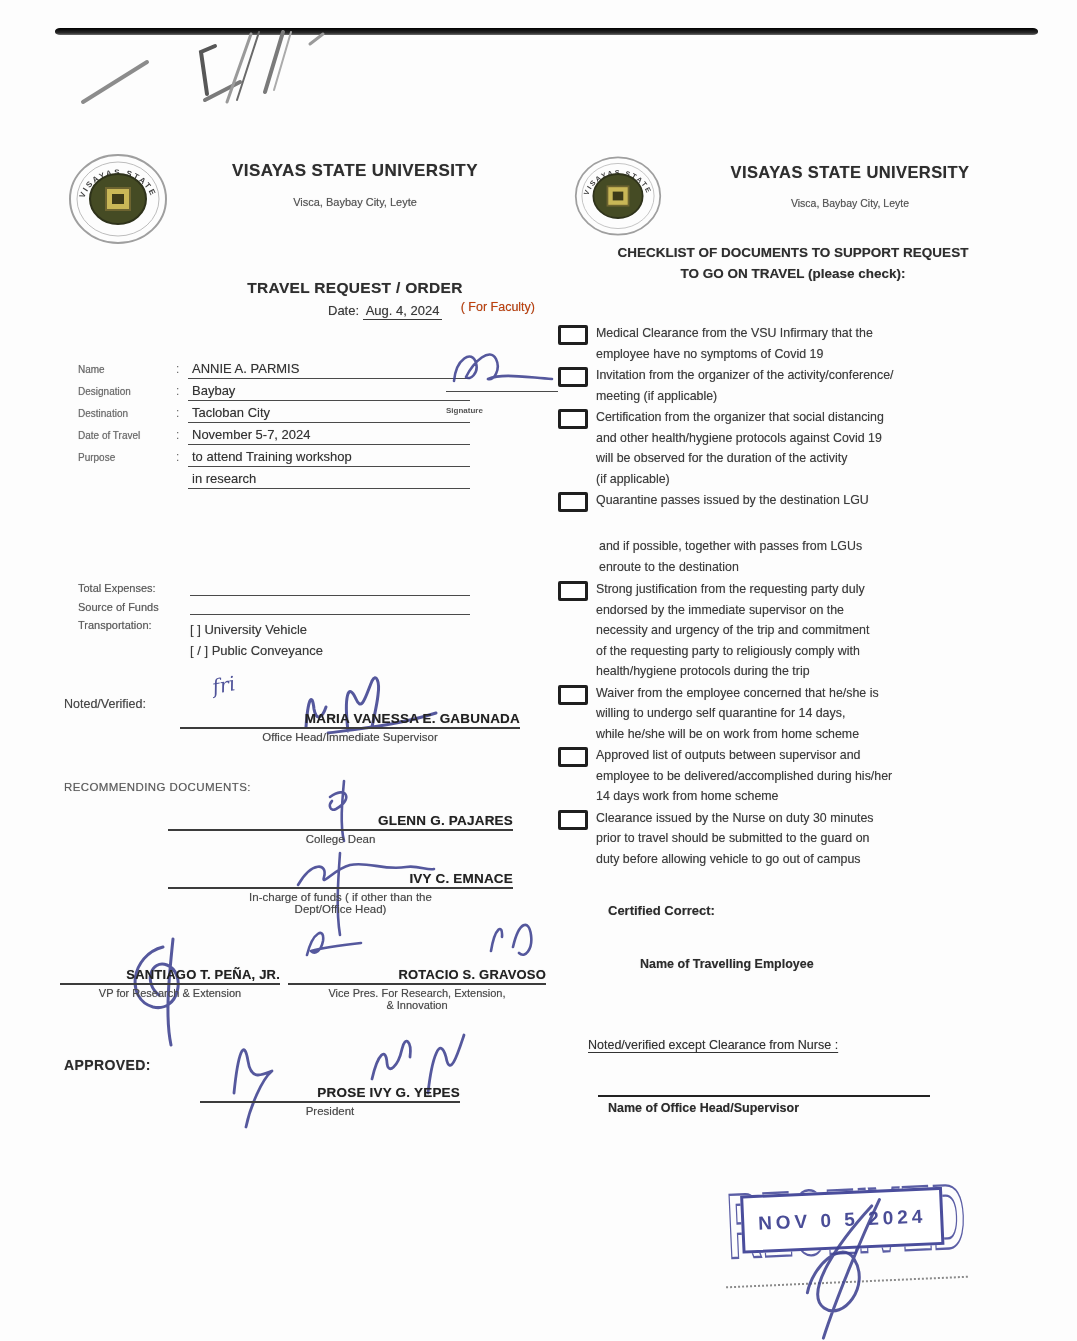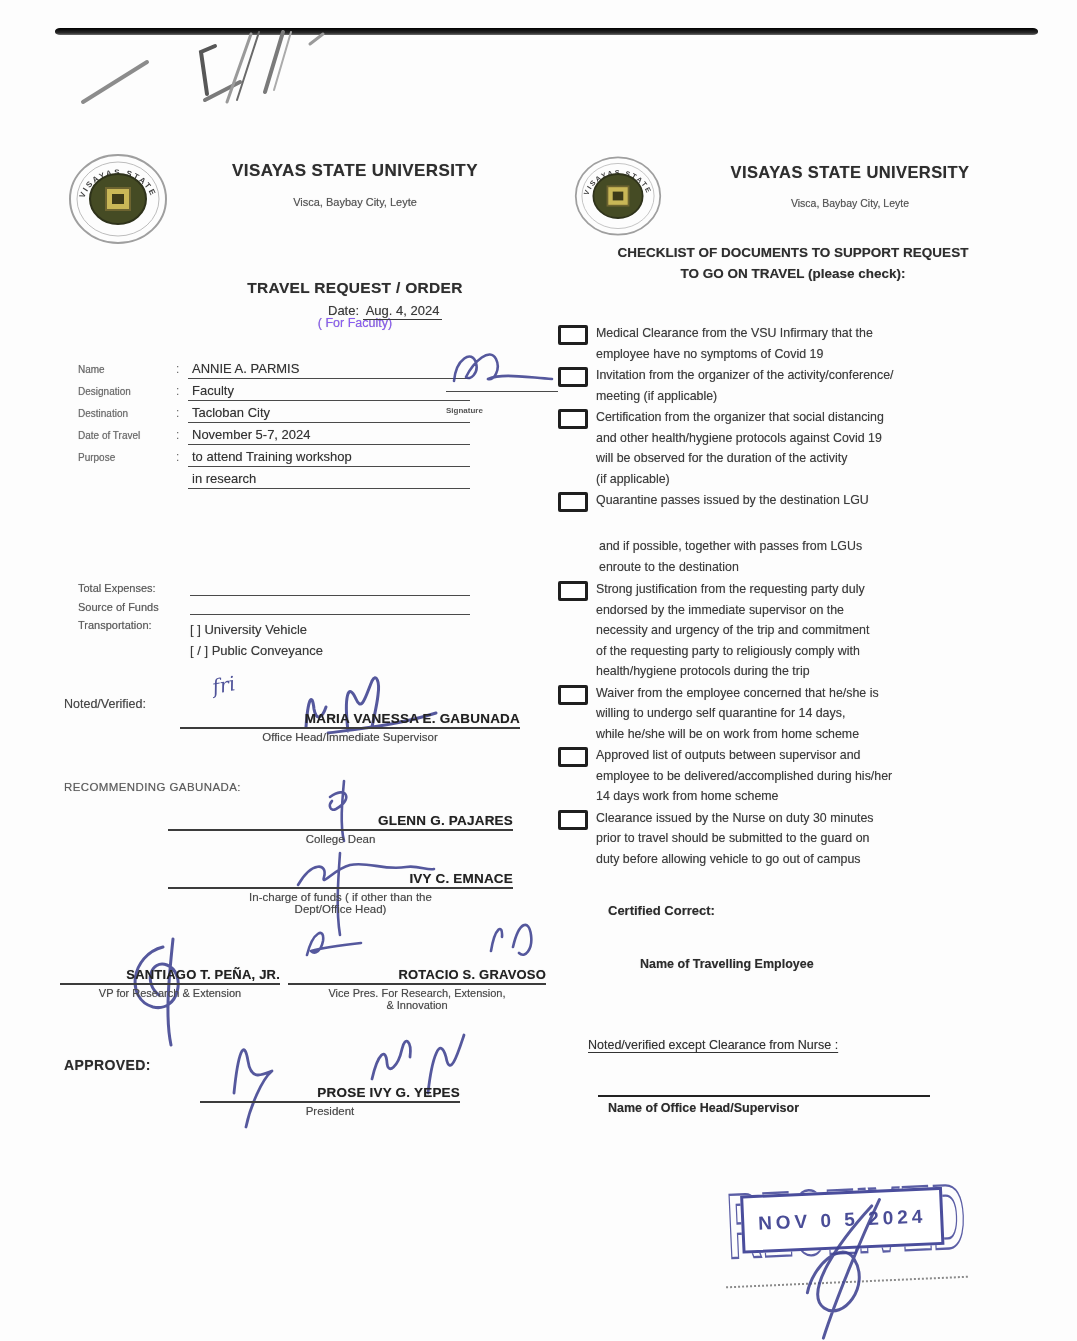--- a/index.html
+++ b/index.html
@@ -15,21 +15,21 @@
   
   .col-left{position:absolute;left:60px;top:145px;width:486px;height:1030px;}
   .col-right{position:absolute;left:552px;top:145px;width:497px;height:1190px;}
   .abs{position:absolute;}
   .center{text-align:center;}
   .pre{white-space:pre-line;}
   
   .univ{font-weight:bold;font-size:17px;letter-spacing:.4px;color:#2e2e2e;}
   .addr{font-size:11px;color:#555;margin-top:15px;}
   .form-title{font-weight:bold;font-size:15.5px;color:#2e2e2e;letter-spacing:.3px;margin-top:38px;}
-  .form-subtitle{font-size:12.5px;margin-top:19px;color:#8b5cf6;}
+  .form-subtitle{font-size:12.5px;margin-top:3px;color:#c2410c;text-align:right;}
   
   .date-line{font-size:13px;color:#3a3a3a;}
   .date-line .u{border-bottom:1.5px solid #3a3a3a;padding:0 3px 1px 3px;}
   .frow{display:flex;min-height:22px;align-items:flex-end;}
   .flabel{width:98px;font-size:10px;color:#6b6b6b;padding-bottom:4px;}
   .fcolon{width:12px;font-size:12px;color:#666;padding-bottom:3px;}
   .fvalue{flex:1;font-size:13px;color:#333;border-bottom:1.6px solid #4a4a4a;padding:0 2px 2px 4px;}
   .sig-area{width:112px;}
   .sig-area .cap{border-top:1.6px solid #4a4a4a;font-size:8px;font-weight:bold;color:#555;
     text-align:left;padding-top:14px;}
@@ -121,21 +121,21 @@
 
     <div class="abs" style="left:18px;top:212px;width:392px">
       <div class="frow">
         <span class="flabel txt">Name</span>
         <span class="fcolon">:</span>
         <span class="fvalue txt">ANNIE A. PARMIS</span>
       </div>
       <div class="frow">
         <span class="flabel txt">Designation</span>
         <span class="fcolon">:</span>
-        <span class="fvalue txt">Faculty</span>
+        <span class="fvalue txt">Baybay</span>
       </div>
       <div class="frow">
         <span class="flabel txt">Destination</span>
         <span class="fcolon">:</span>
         <span class="fvalue txt">Tacloban City</span>
       </div>
       <div class="frow">
         <span class="flabel txt">Date of Travel</span>
         <span class="fcolon">:</span>
         <span class="fvalue txt">November 5-7, 2024</span>
@@ -181,21 +181,21 @@
     <div class="abs small-label txt" style="left:4px;top:552px">Noted/Verified:</div>
     <div class="abs fri" style="left:152px;top:528px">fri</div>
     <svg class="abs" style="left:228px;top:524px" width="152" height="78">
       <path class="ink" stroke-width="3" d="M18,58 C20,30 24,22 26,40 C28,52 34,50 38,38 M60,62 C56,28 60,12 68,30 C74,44 78,26 84,12 C88,4 92,12 90,26 C89,36 86,48 84,58 M40,64 C70,60 110,56 148,44"></path>
     </svg>
     <div class="abs sigblock" style="left:120px;top:566px;width:340px">
       <div class="nm txt">MARIA VANESSA E. GABUNADA</div>
       <div class="tt txt">Office Head/Immediate Supervisor</div>
     </div>
 
-    <div class="abs recommending txt" style="left:4px;top:636px">RECOMMENDING GABUNADA:</div>
+    <div class="abs recommending txt" style="left:4px;top:636px">RECOMMENDING DOCUMENTS:</div>
 
     <svg class="abs" style="left:252px;top:630px" width="62" height="72">
       <path class="ink" stroke-width="2.6" d="M32,6 C30,28 28,50 32,66 M18,22 C34,10 42,24 24,34 C18,37 16,30 20,26"></path>
     </svg>
     <div class="abs sigblock" style="left:108px;top:668px;width:345px">
       <div class="nm txt">GLENN G. PAJARES</div>
       <div class="tt txt">College Dean</div>
     </div>
 
     <svg class="abs" style="left:228px;top:700px" width="152" height="96">

